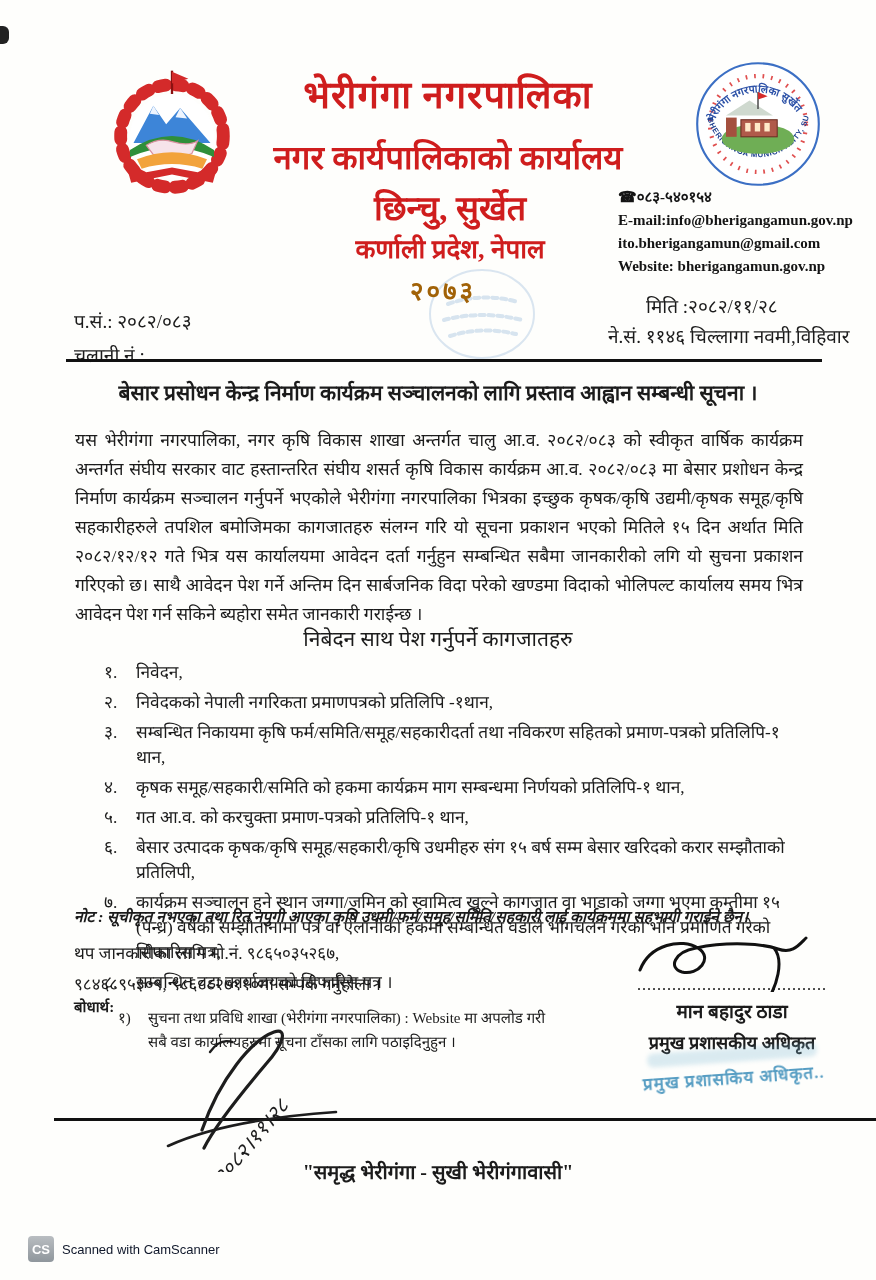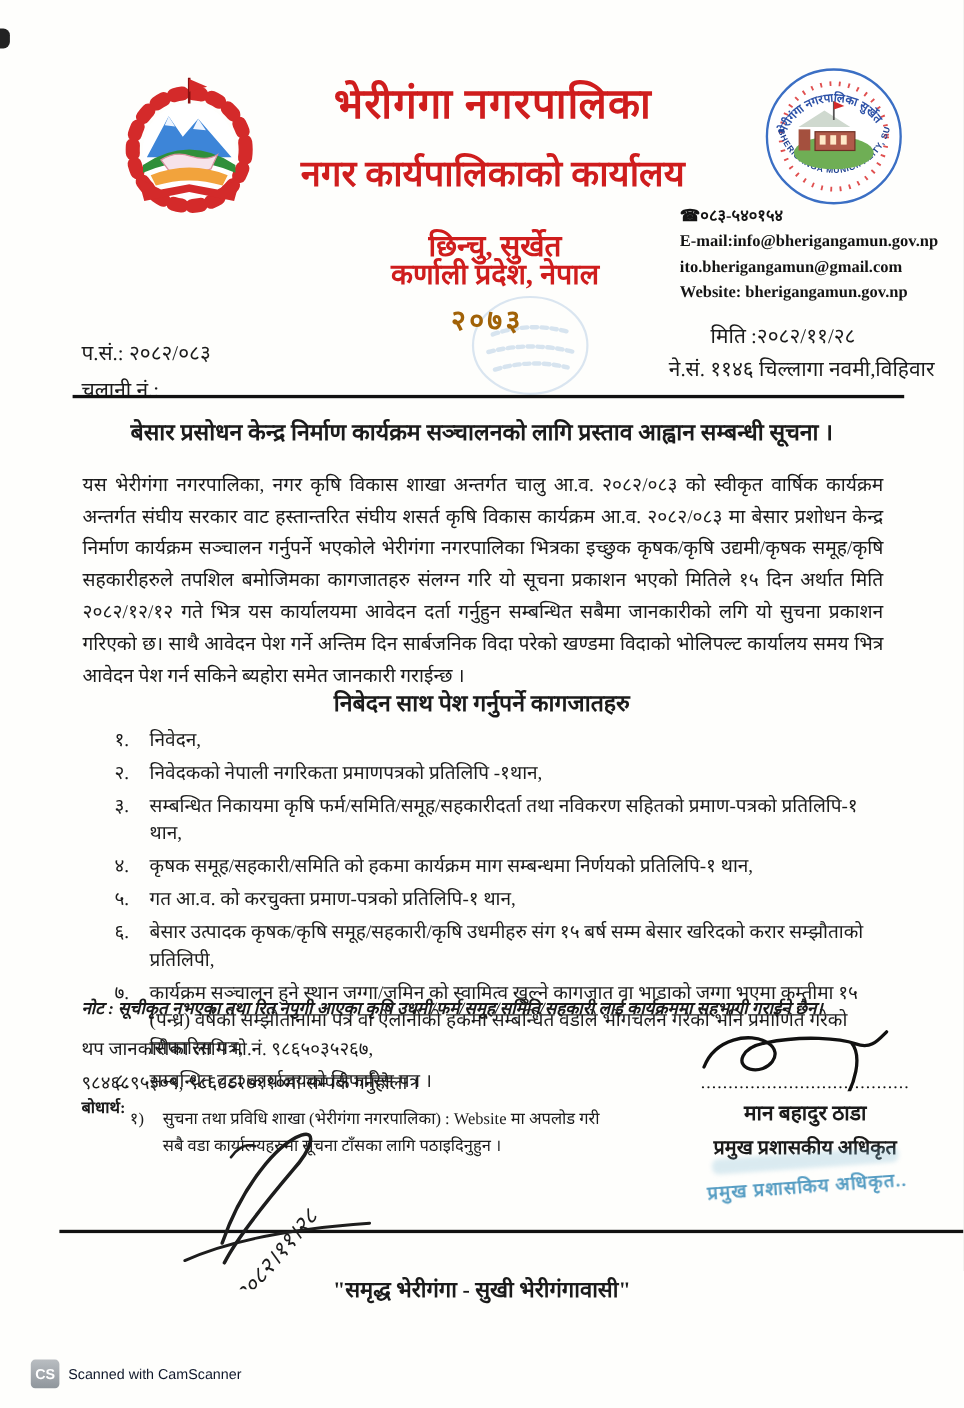--- a/index.html
+++ b/index.html
@@ -8,35 +8,35 @@
     background:#fefefc;overflow:hidden;
     font-family:"Liberation Serif","DejaVu Serif",serif;color:#1b1b1b;
   }
   
   .emblem-left{position:absolute;left:102px;top:66px;width:140px;height:140px;}
   .seal-right{position:absolute;left:694px;top:60px;width:128px;height:128px;}
   .head-center{position:absolute;left:238px;top:74px;width:420px;text-align:center;}
   .head-title{font-size:38px;font-weight:bold;color:#cf1d1d;letter-spacing:1px;line-height:1.15;}
   .head-subtitle{font-size:33px;font-weight:bold;color:#cf1d1d;margin-top:16px;}
   .addr{position:absolute;left:320px;width:260px;text-align:center;color:#cf1d1d;font-weight:bold;}
-  .addr-place{top:204px;font-size:27px;}
+  .addr-place{top:184px;font-size:34px;}
   .addr-prov{top:230px;font-size:26px;}
   .addr-year{position:absolute;left:410px;top:272px;font-size:26px;font-weight:bold;color:#a16207;letter-spacing:3px;}
   .faded-stamp{position:absolute;left:420px;top:262px;width:130px;height:110px;opacity:.45;filter:blur(.6px);}
   .contact{position:absolute;left:618px;top:186px;width:256px;font-weight:bold;font-size:15px;line-height:23px;color:#141414;font-family:"Liberation Serif","DejaVu Serif",serif;}
   .contact .row{white-space:nowrap;}
   
   .refs-left{position:absolute;left:74px;top:305px;font-size:19px;line-height:34px;}
   .refs-right{position:absolute;left:608px;top:292px;font-size:19px;line-height:30px;}
   .refs-right .date{padding-left:38px;}
   .rule{position:absolute;left:66px;top:359px;width:756px;height:3px;background:#111;}
   
   .subject{position:absolute;left:75px;top:378px;width:726px;text-align:center;font-size:21px;font-weight:bold;}
   .body-par{position:absolute;left:75px;top:426px;width:728px;font-size:17.5px;line-height:29px;text-align:justify;}
-  .docs-heading{position:absolute;left:75px;top:624px;width:726px;text-align:center;font-size:21px;font-weight:bold;}
+  .docs-heading{position:absolute;left:75px;top:624px;width:726px;text-align:center;font-size:21px;font-weight:normal;}
   .docs-list{position:absolute;left:104px;top:660px;width:706px;font-size:17.3px;}
   .doc-item{display:flex;margin-bottom:5px;line-height:25px;}
   .doc-num{width:32px;flex:0 0 32px;}
   .doc-text{flex:1;}
   .note-line{position:absolute;left:74px;top:905px;width:740px;font-size:15.5px;font-style:italic;font-weight:bold;}
   .more-info{position:absolute;left:74px;top:938px;width:420px;font-size:17px;line-height:31px;}
   .cc-label{position:absolute;left:74px;top:996px;font-size:15px;font-weight:bold;}
   .cc-item{position:absolute;left:118px;top:1006px;width:430px;font-size:15px;line-height:24px;display:flex;}
   .cc-num{width:30px;flex:0 0 30px;}
   

